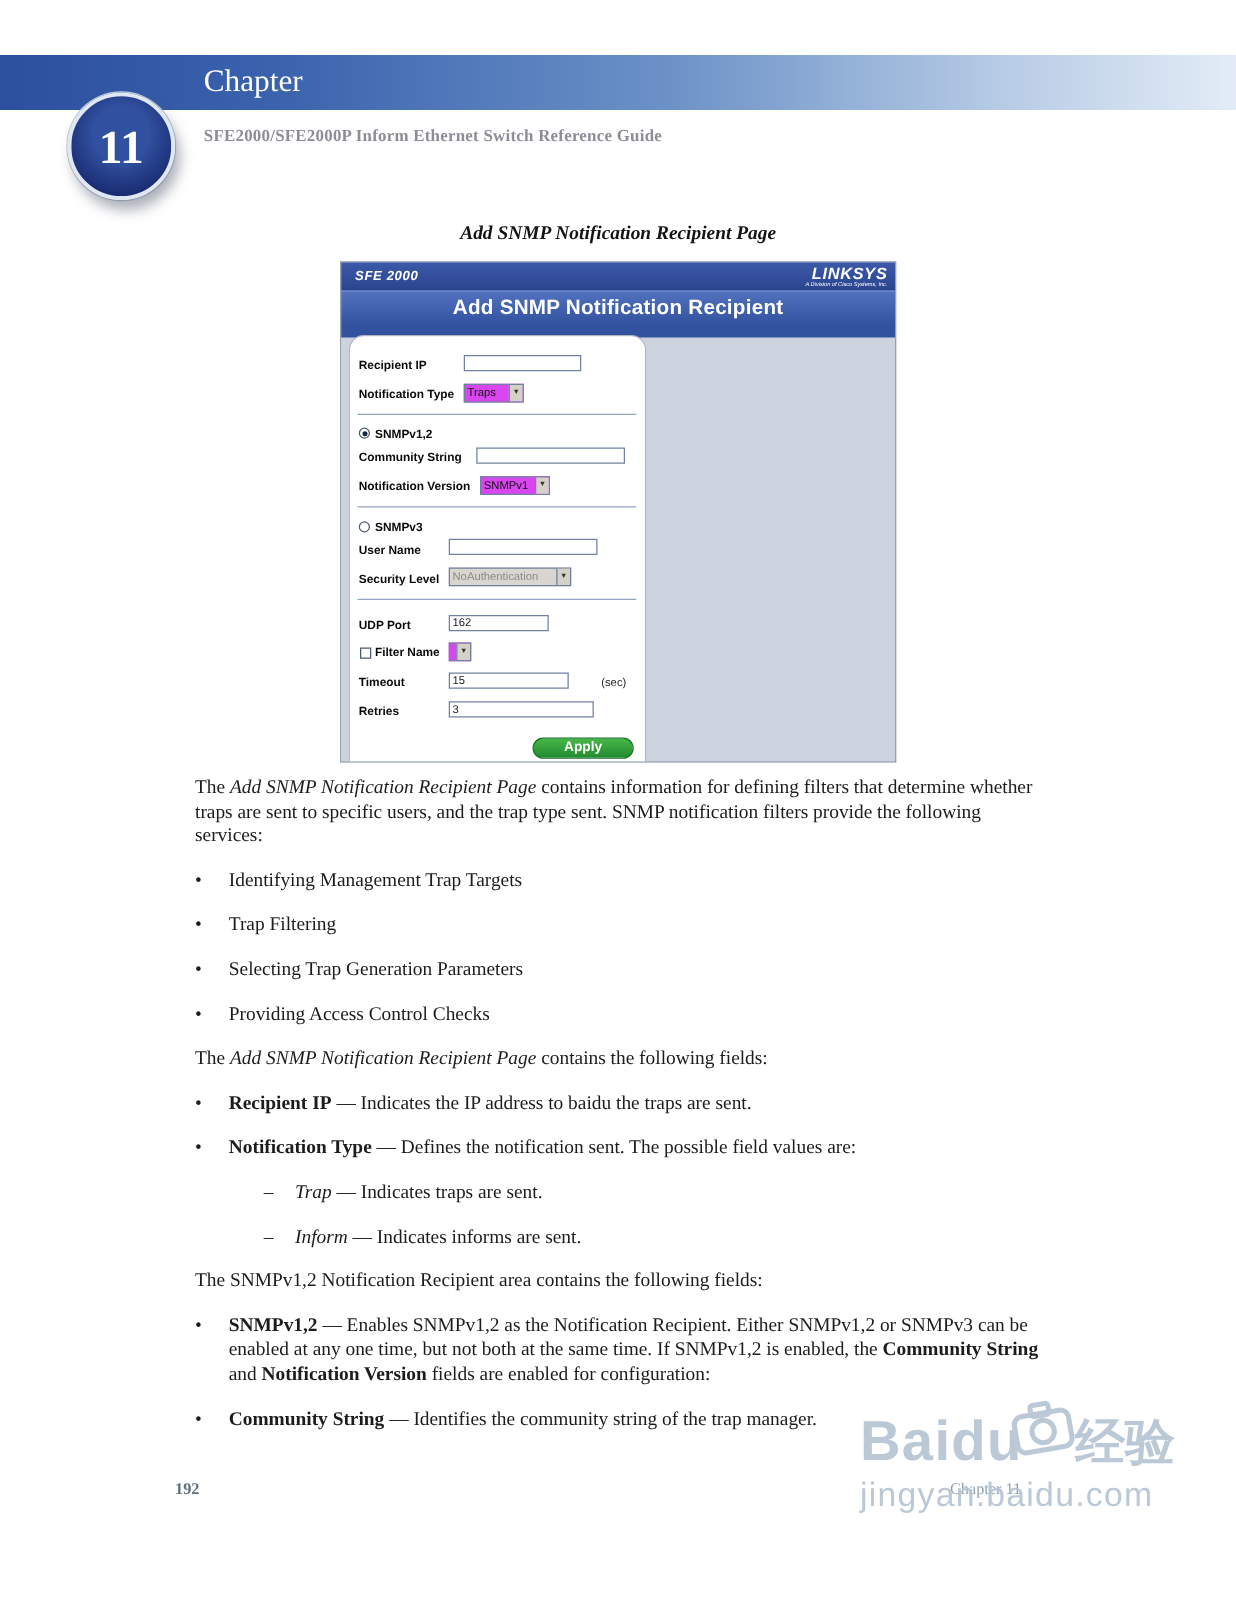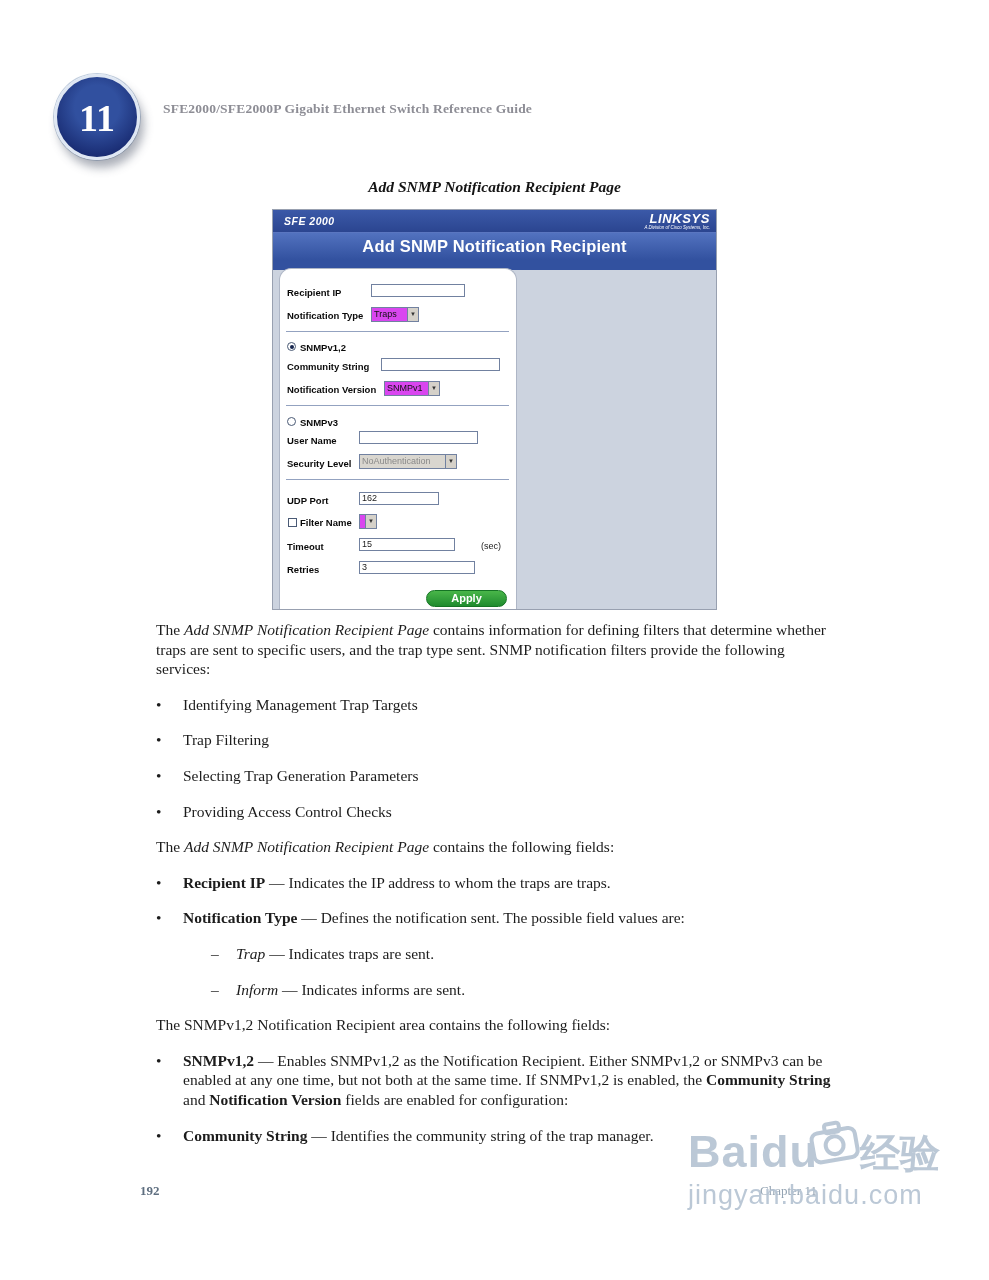--- a/index.html
+++ b/index.html
@@ -78,22 +78,25 @@
   .wm-baidu { font-size:45px; font-weight:bold; letter-spacing:1px; line-height:1; }
   .wm-cam { margin:0 -2px -4px -8px; transform:rotate(-10deg) translateY(-10px); }
   .wm-cn { font-size:40px; font-weight:bold; line-height:1.05; }
   .wm-url { font-size:27px; margin-top:6px; letter-spacing:1px; }
 </style>
 </head>
 <body>
 
 <div class="page">
 
+  <div class="band">
+    <div class="chapter-label">Chapter</div>
+  </div>
   <div class="chapnum">11</div>
-  <div class="guide-title">SFE2000/SFE2000P Gigabit Ethernet Switch Reference Guide</div>
+  <div class="guide-title">SFE2000/SFE2000P Inform Ethernet Switch Reference Guide</div>
 
   <div class="caption">Add SNMP Notification Recipient Page</div>
 
   <div class="shot">
     <div class="shot-top">
       <span class="device">SFE 2000</span>
       <span class="brand">
         <span class="brand-name">LINKSYS</span>
         <span class="brand-tag">A Division of Cisco Systems, Inc.</span>
       </span>
@@ -179,21 +182,21 @@
     </div>
     <div class="li">
       <span class="mk">•</span>
       <span><span>Providing Access Control Checks</span></span>
     </div>
 
     <p><span>The </span><span style="font-style: italic;">Add SNMP Notification Recipient Page</span><span> contains the following fields:</span></p>
 
     <div class="li">
       <span class="mk">•</span>
-      <span><span style="font-weight: bold;">Recipient IP</span><span> — Indicates the IP address to whom the traps are traps.</span></span>
+      <span><span style="font-weight: bold;">Recipient IP</span><span> — Indicates the IP address to baidu the traps are sent.</span></span>
     </div>
     <div class="li">
       <span class="mk">•</span>
       <span><span style="font-weight: bold;">Notification Type</span><span> — Defines the notification sent. The possible field values are:</span></span>
     </div>
 
     <div class="li2">
       <span class="mk">–</span>
       <span><span style="font-style: italic;">Trap</span><span> — Indicates traps are sent.</span></span>
     </div>

